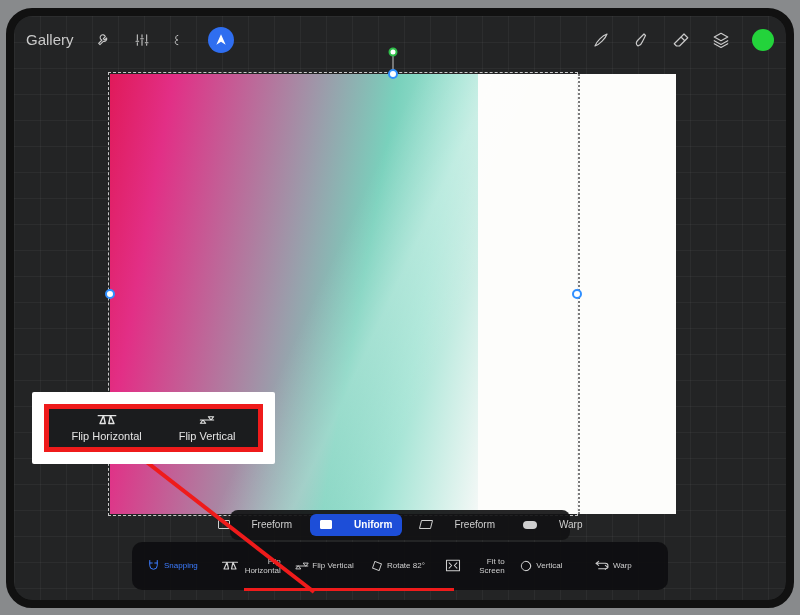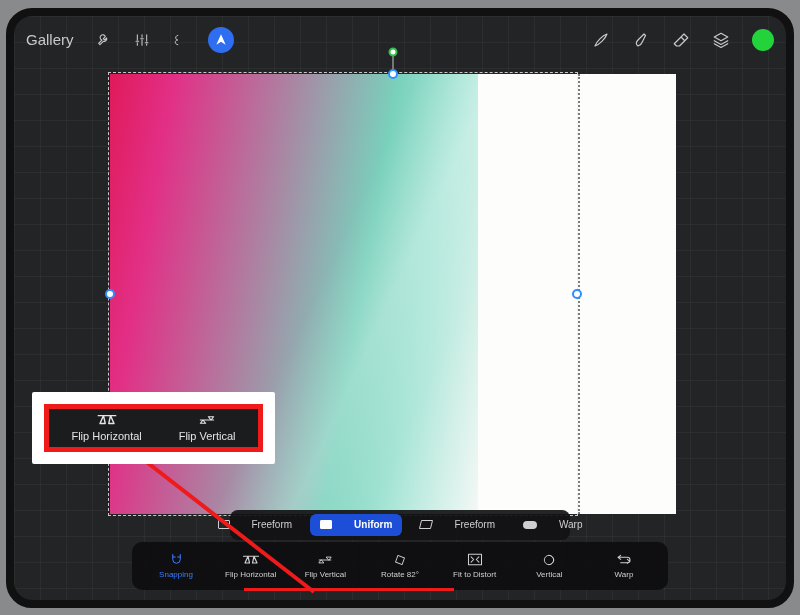--- a/index.html
+++ b/index.html
@@ -54,21 +54,21 @@
   .pill.active { background:#1d4ed8; color:#fff;font-weight:bold; }
   .ico-rect { border:1.5px solid currentColor; border-radius:1px; width:12px; height:9px; }
   .ico-rect.fill { background: currentColor; }
   .ico-warp { width:14px; height:8px; border-radius:5px; background:currentColor; }
 
   .actionbar {
     position: absolute; left: 118px; right: 118px; bottom: 10px; height: 48px;
     background: rgba(14,14,16,0.92); border-radius: 10px; display:flex; align-items:center; justify-content:space-between;
     padding: 0 14px; z-index:5;
   }
-  .act { display:flex; flex-direction:column; align-items:center; gap:3px; color:#cfcfcf; font-size:8px; width:60px; }
+  .act { display:flex; align-items:center; gap:3px; color:#cfcfcf; font-size:8px; width:60px; }
   .act.blue { color:#3c7cff; }
   .act .aic { height:15px; display:flex; align-items:center; justify-content:center; }
 
   
   .callout {
     position:absolute; left:18px; top:376px; width:243px; height:72px;
     background:#fff; border-radius:2px; z-index:7; display:flex; align-items:center; justify-content:center;
   }
   .callout-in {
     width:219px; height:48px; border:5px solid #ef1b1b; background:#1b1c1e; color:#e4e4e4;
@@ -205,21 +205,21 @@
         </span>
         <span>Rotate 82°</span>
       </div>
       <div class="act">
         <span class="aic">
           <svg width="16" height="13" viewBox="0 0 24 20">
               <rect class="s" x="2" y="2" width="20" height="16"></rect>
               <path class="s" d="M6 6l4 4M18 6l-4 4M6 14l4-4M18 14l-4-4"></path>
             </svg>
         </span>
-        <span>Fit to Distort</span>
+        <span>Fit to Screen</span>
       </div>
       <div class="act">
         <span class="aic">
           <svg width="14" height="14" viewBox="0 0 24 24">
               <circle class="s" cx="12" cy="12" r="8"></circle>
               <path class="s" d="M12 4a8 8 0 0 1 0 16"></path>
             </svg>
         </span>
         <span>Vertical</span>
       </div>

